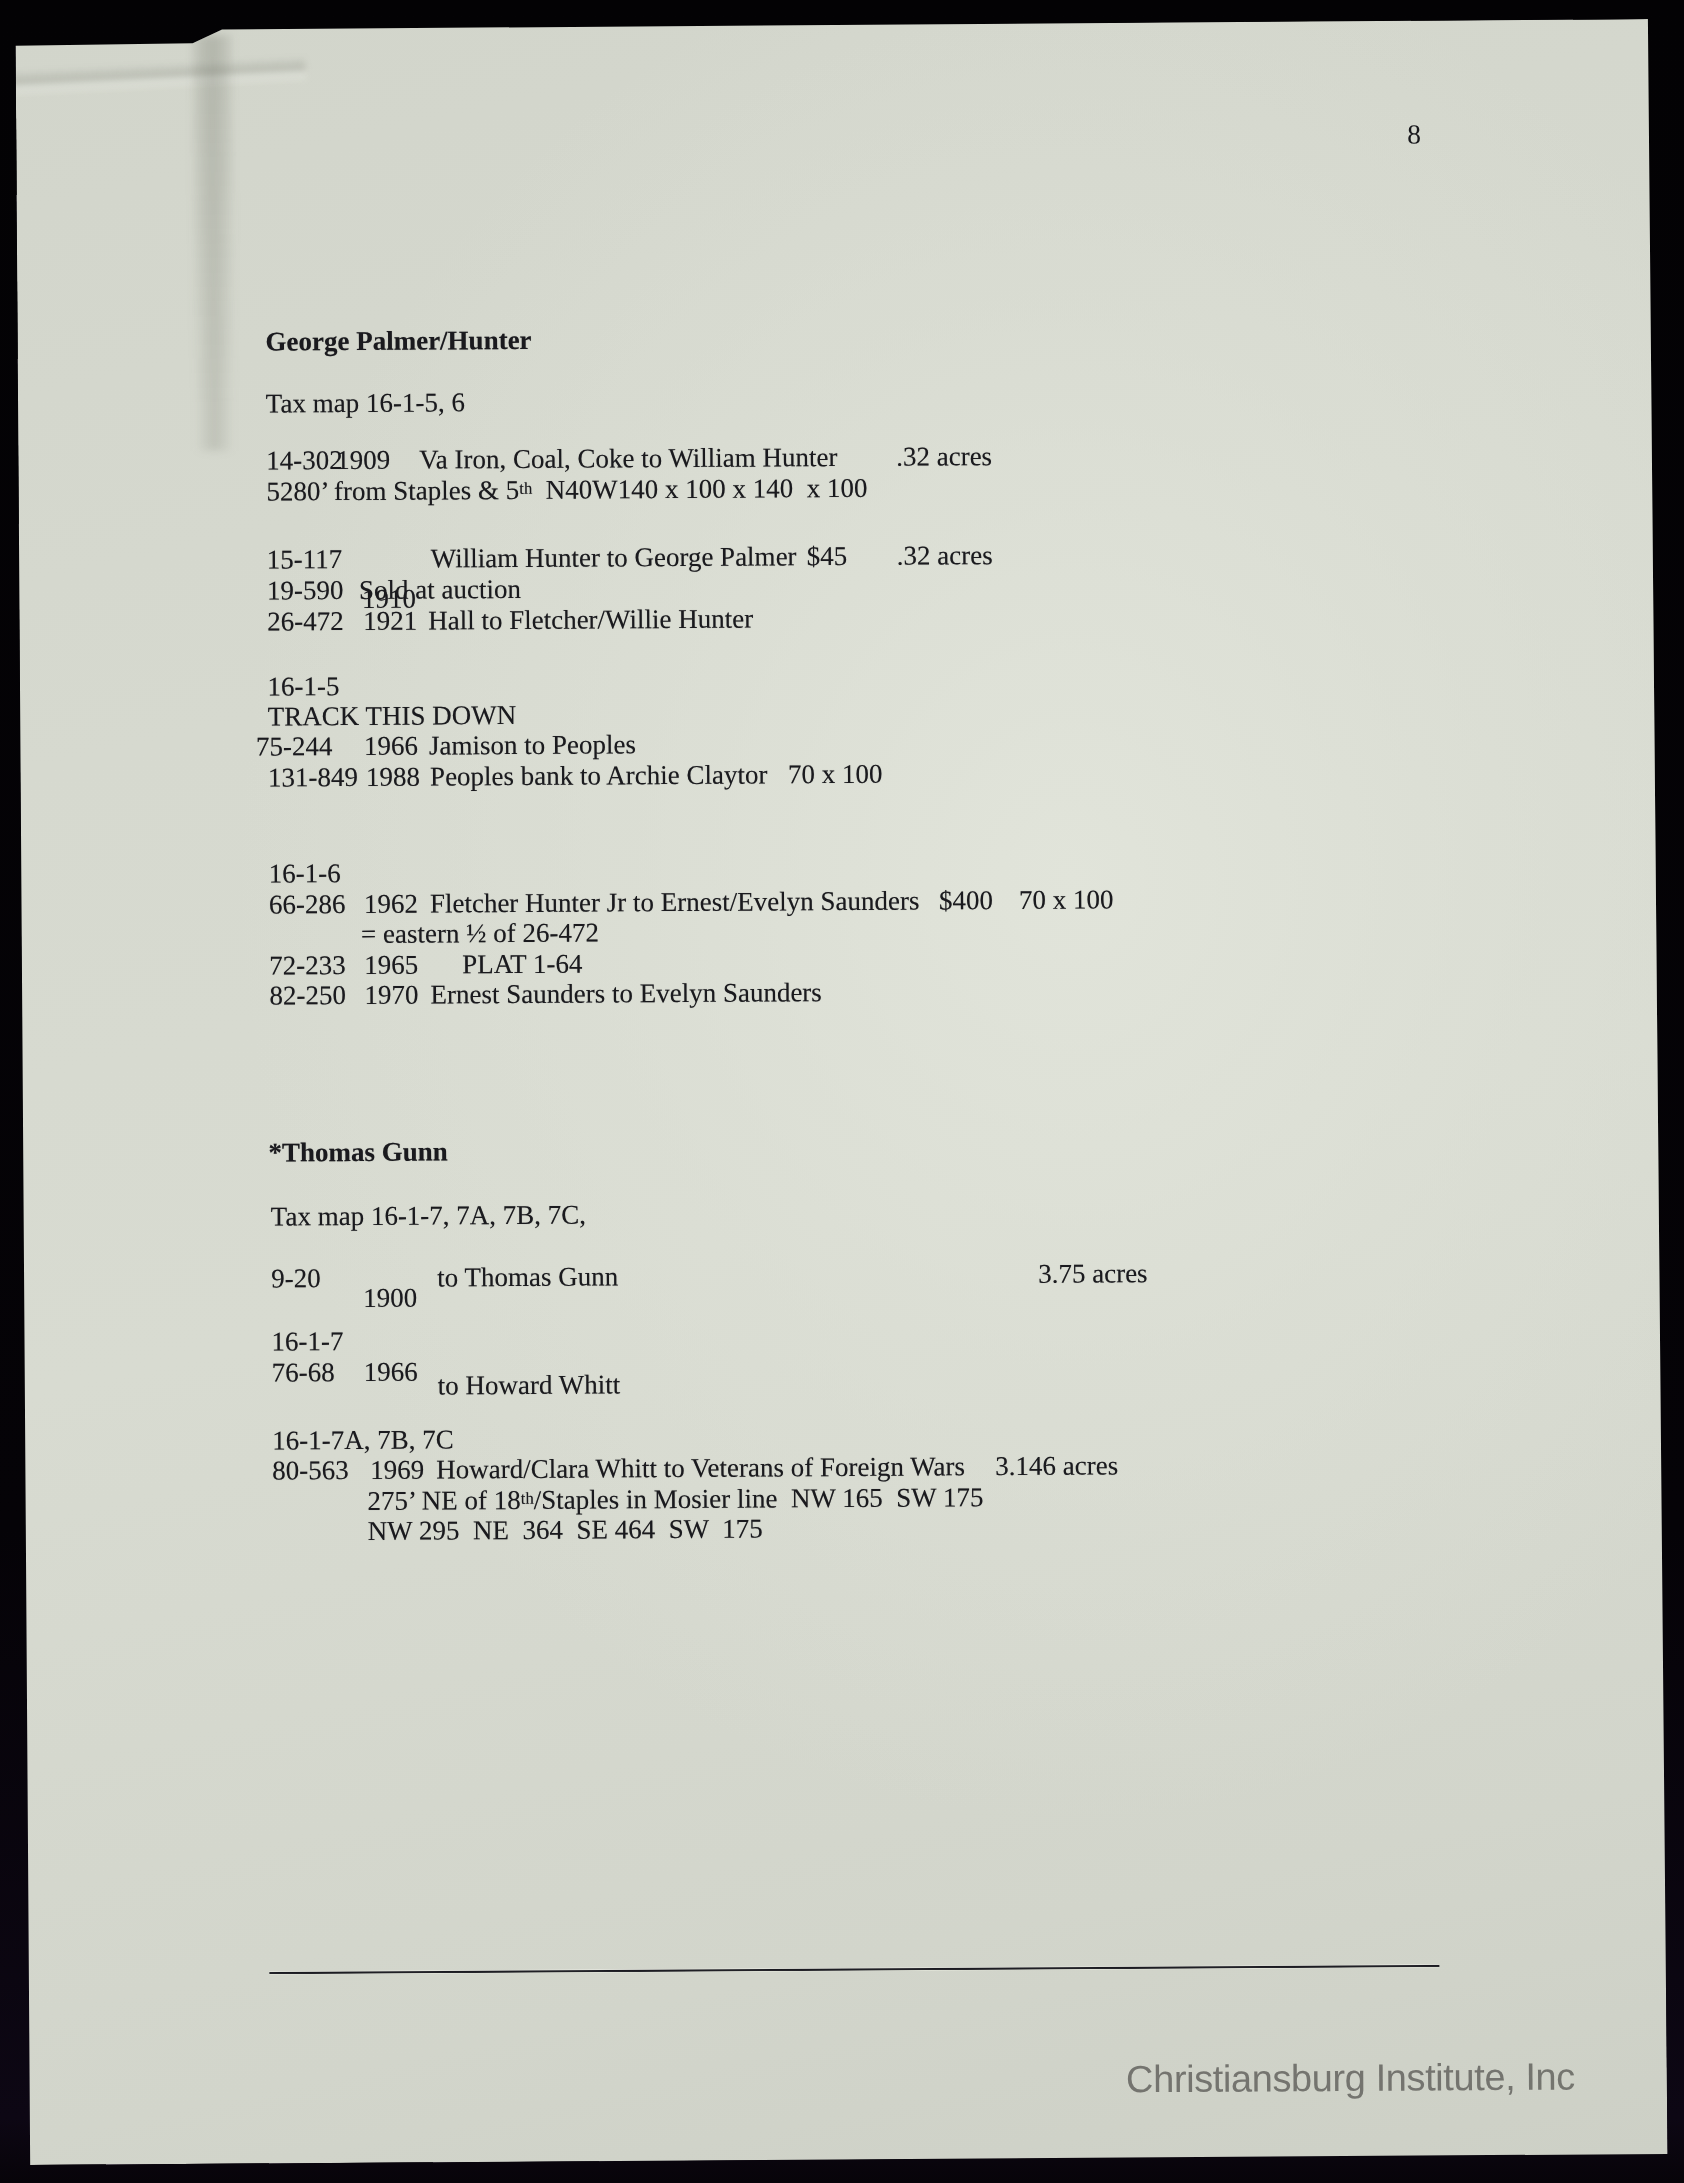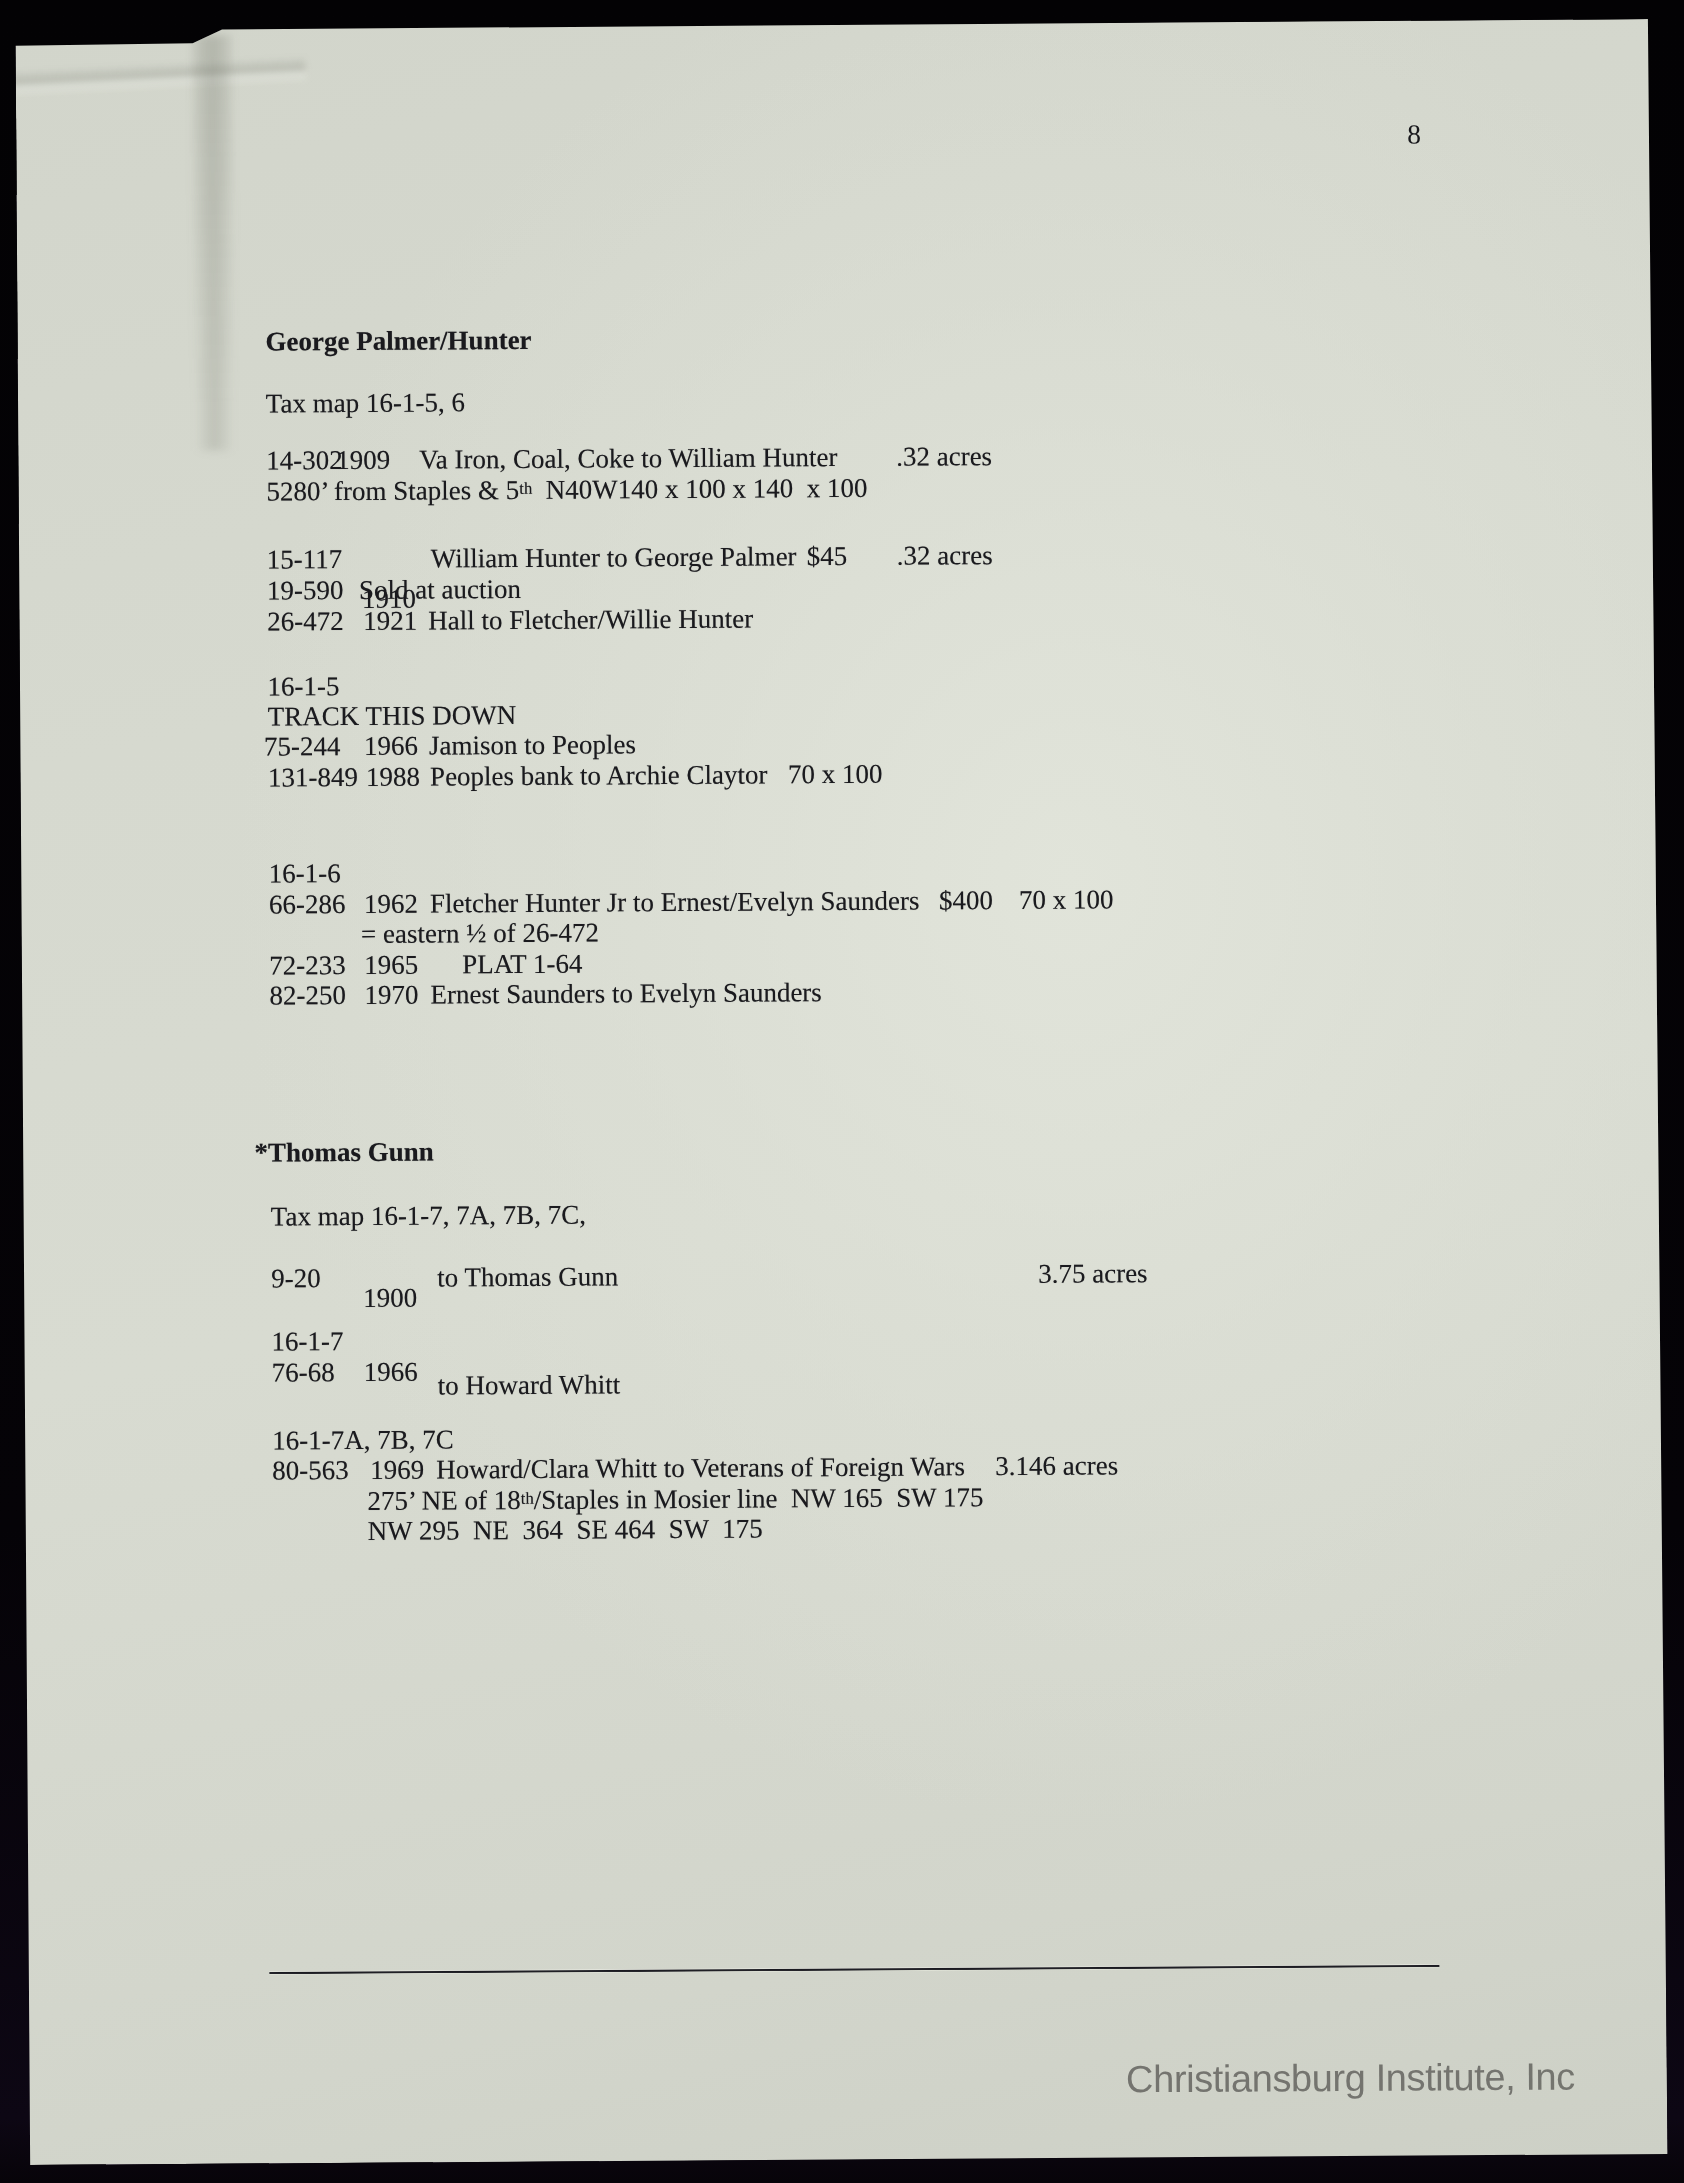--- a/index.html
+++ b/index.html
@@ -146,21 +146,21 @@
           <span class="part" style="left: 344px;"><span>1921</span></span>
           <span class="part" style="left: 409px;"><span>Hall to Fletcher/Willie Hunter</span></span>
         </div>
         <div class="line" style="top: 644px;">
           <span class="part" style="left: 248px;"><span>16-1-5</span></span>
         </div>
         <div class="line" style="top: 674px;">
           <span class="part" style="left: 248px;"><span>TRACK THIS DOWN</span></span>
         </div>
         <div class="line" style="top: 704px;">
-          <span class="part" style="left: 244px;"><span>75-244</span></span>
+          <span class="part" style="left: 236px;"><span>75-244</span></span>
           <span class="part" style="left: 344px;"><span>1966</span></span>
           <span class="part" style="left: 409px;"><span>Jamison to Peoples</span></span>
         </div>
         <div class="line" style="top: 735px;">
           <span class="part" style="left: 248px;"><span>131-849</span></span>
           <span class="part" style="left: 346px;"><span>1988</span></span>
           <span class="part" style="left: 410px;"><span>Peoples bank to Archie Claytor</span></span>
           <span class="part" style="left: 768px;"><span>70 x 100</span></span>
         </div>
         <div class="line" style="top: 831px;">
@@ -180,21 +180,21 @@
           <span class="part" style="left: 248px;"><span>72-233</span></span>
           <span class="part" style="left: 343px;"><span>1965</span></span>
           <span class="part" style="left: 441px;"><span>PLAT 1-64</span></span>
         </div>
         <div class="line" style="top: 953px;">
           <span class="part" style="left: 248px;"><span>82-250</span></span>
           <span class="part" style="left: 343px;"><span>1970</span></span>
           <span class="part" style="left: 409px;"><span>Ernest Saunders to Evelyn Saunders</span></span>
         </div>
         <div class="line bold" style="top: 1110px;">
-          <span class="part" style="left: 232px;"><span>*Thomas Gunn</span></span>
+          <span class="part" style="left: 246px;"><span>*Thomas Gunn</span></span>
         </div>
         <div class="line" style="top: 1174px;">
           <span class="part" style="left: 248px;"><span>Tax map 16-1-7, 7A, 7B, 7C,</span></span>
         </div>
         <div class="line" style="top: 1236px;">
           <span class="part" style="left: 248px;"><span>9-20</span></span>
           <span class="part" style="left: 340px; margin-top: 20px;"><span>1900</span></span>
           <span class="part" style="left: 414px;"><span>to Thomas Gunn</span></span>
           <span class="part" style="left: 1015px;"><span>3.75 acres</span></span>
         </div>

